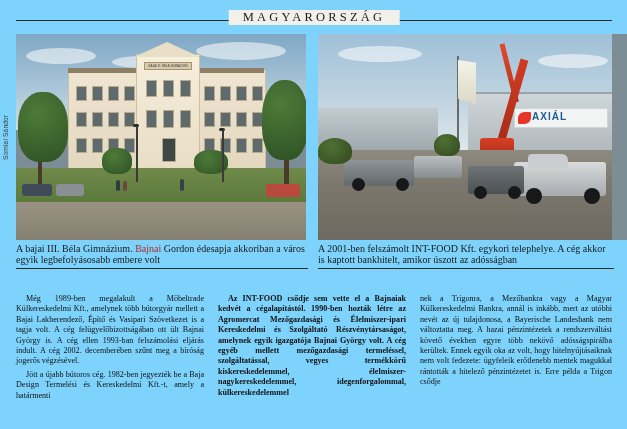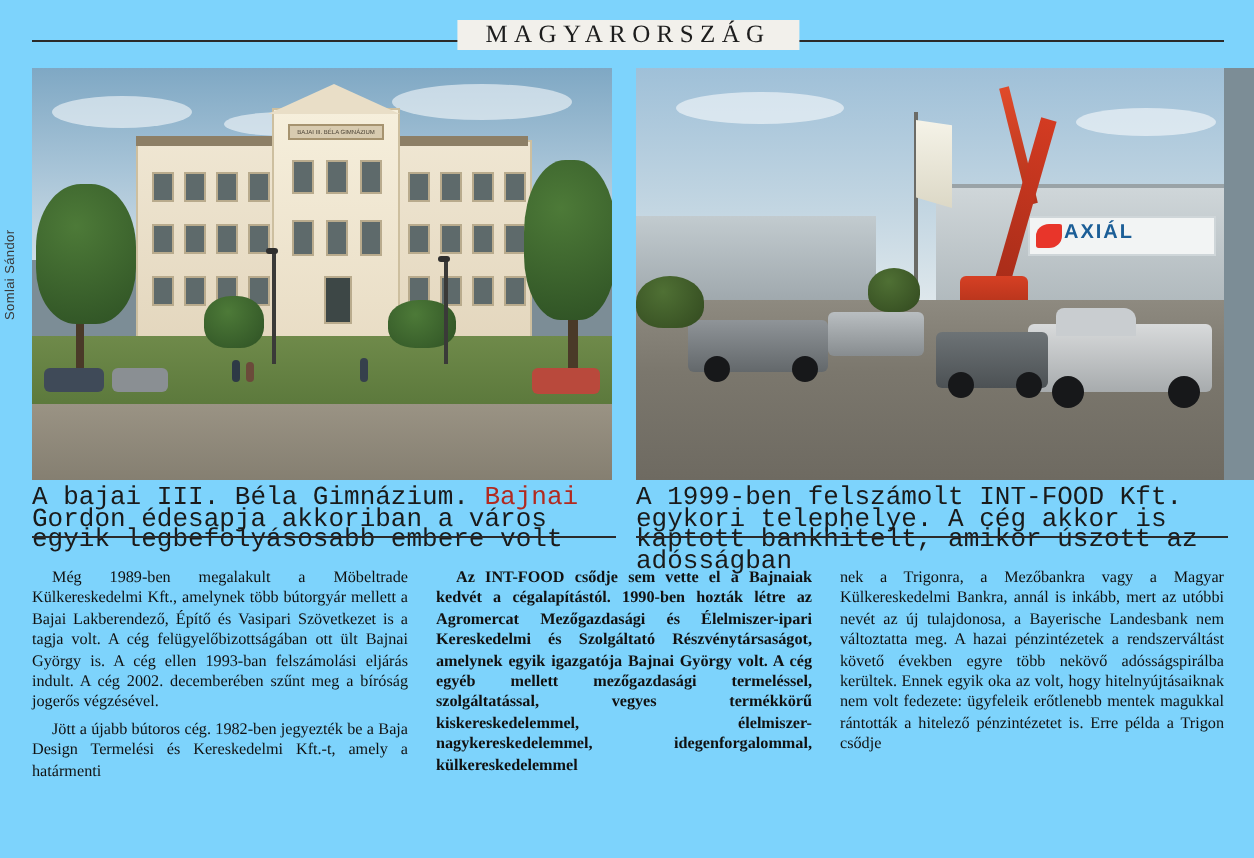--- a/index.html
+++ b/index.html
@@ -66,41 +66,41 @@
   .photo {
     position: absolute;
     overflow: hidden;
     background: #7c8d96;
   }
   .photo-left  { left: 16px;  top: 34px; width: 290px; height: 206px; }
   .photo-right { left: 318px; top: 34px; width: 343px; height: 206px; }
 
   .caption {
     position: absolute;
-    font-family: Liberation Mono, monospace;
-    font-size: 13px;
+    font-family: Liberation Serif, serif;
+    font-size: 10px;
     line-height: 10.5px;
     color: #1a1a1a;
   }
   .cap-left  { left: 16px;  top: 244px; width: 292px; }
   .cap-right { left: 318px; top: 244px; width: 296px; }
   .cap-rule {
     position: absolute;
     height: 1px;
     background: #2a2a2a;
   }
   .cap-rule-left  { left: 16px;  top: 268px; width: 292px; }
   .cap-rule-right { left: 318px; top: 268px; width: 296px; }
 
   .hl { color: #b22a1f; }
 
   
   .col {
     position: absolute;
-    top: 284px;
+    top: 294px;
     width: 188px;
     font-family: "Liberation Serif", serif;
     font-size: 8.1px;
     line-height: 10.4px;
     text-align: justify;
     color: #111;
   }
   .col p { margin: 0 0 3px 0; text-indent: 10px; }
   .col p.first { text-indent: 10px; }
   .col-1 { left: 16px;  width: 188px; }
@@ -345,21 +345,21 @@
 
     <div class="shrub" style="left:0px; top:104px; width:34px; height:26px;"></div>
     <div class="shrub" style="left:116px; top:100px; width:26px; height:22px;"></div>
   </div>
 
   <div class="caption cap-left">
     <span>A bajai III. Béla Gimnázium. </span><span class="hl">Bajnai</span><span> Gordon édesapja akkoriban a város egyik legbefolyásosabb embere volt</span>
   </div>
   <div class="cap-rule cap-rule-left"></div>
 
-  <div class="caption cap-right">A 1999-ben felszámolt INT-FOOD Kft. egykori telephelye. A cég akkor is kaptott bankhitelt, amikor úszott az adósságban</div>
+  <div class="caption cap-right">A 2001-ben felszámolt INT-FOOD Kft. egykori telephelye. A cég akkor is kaptott bankhitelt, amikor úszott az adósságban</div>
   <div class="cap-rule cap-rule-right"></div>
 
   <div class="col col-1">
     <p class="first">Még 1989-ben megalakult a Möbeltrade Külkereskedelmi Kft., amelynek több bútorgyár mellett a Bajai Lakberendező, Építő és Vasipari Szövetkezet is a tagja volt. A cég felügyelőbizottságában ott ült Bajnai György is. A cég ellen 1993-ban felszámolási eljárás indult. A cég 2002. decemberében szűnt meg a bíróság jogerős végzésével.</p>
     <p>Jött a újabb bútoros cég. 1982-ben jegyezték be a Baja Design Termelési és Kereskedelmi Kft.-t, amely a határmenti</p>
   </div>
 
   <div class="col col-2">
     <p class="first">Az INT-FOOD csődje sem vette el a Bajnaiak kedvét a cégalapítástól. 1990-ben hozták létre az Agromercat Mezőgazdasági és Élelmiszer-ipari Kereskedelmi és Szolgáltató Részvénytársaságot, amelynek egyik igazgatója Bajnai György volt. A cég egyéb mellett mezőgazdasági termeléssel, szolgáltatással, vegyes termékkörű kiskereskedelemmel, élelmiszer-nagykereskedelemmel, idegenforgalommal, külkereskedelemmel</p>
   </div>

